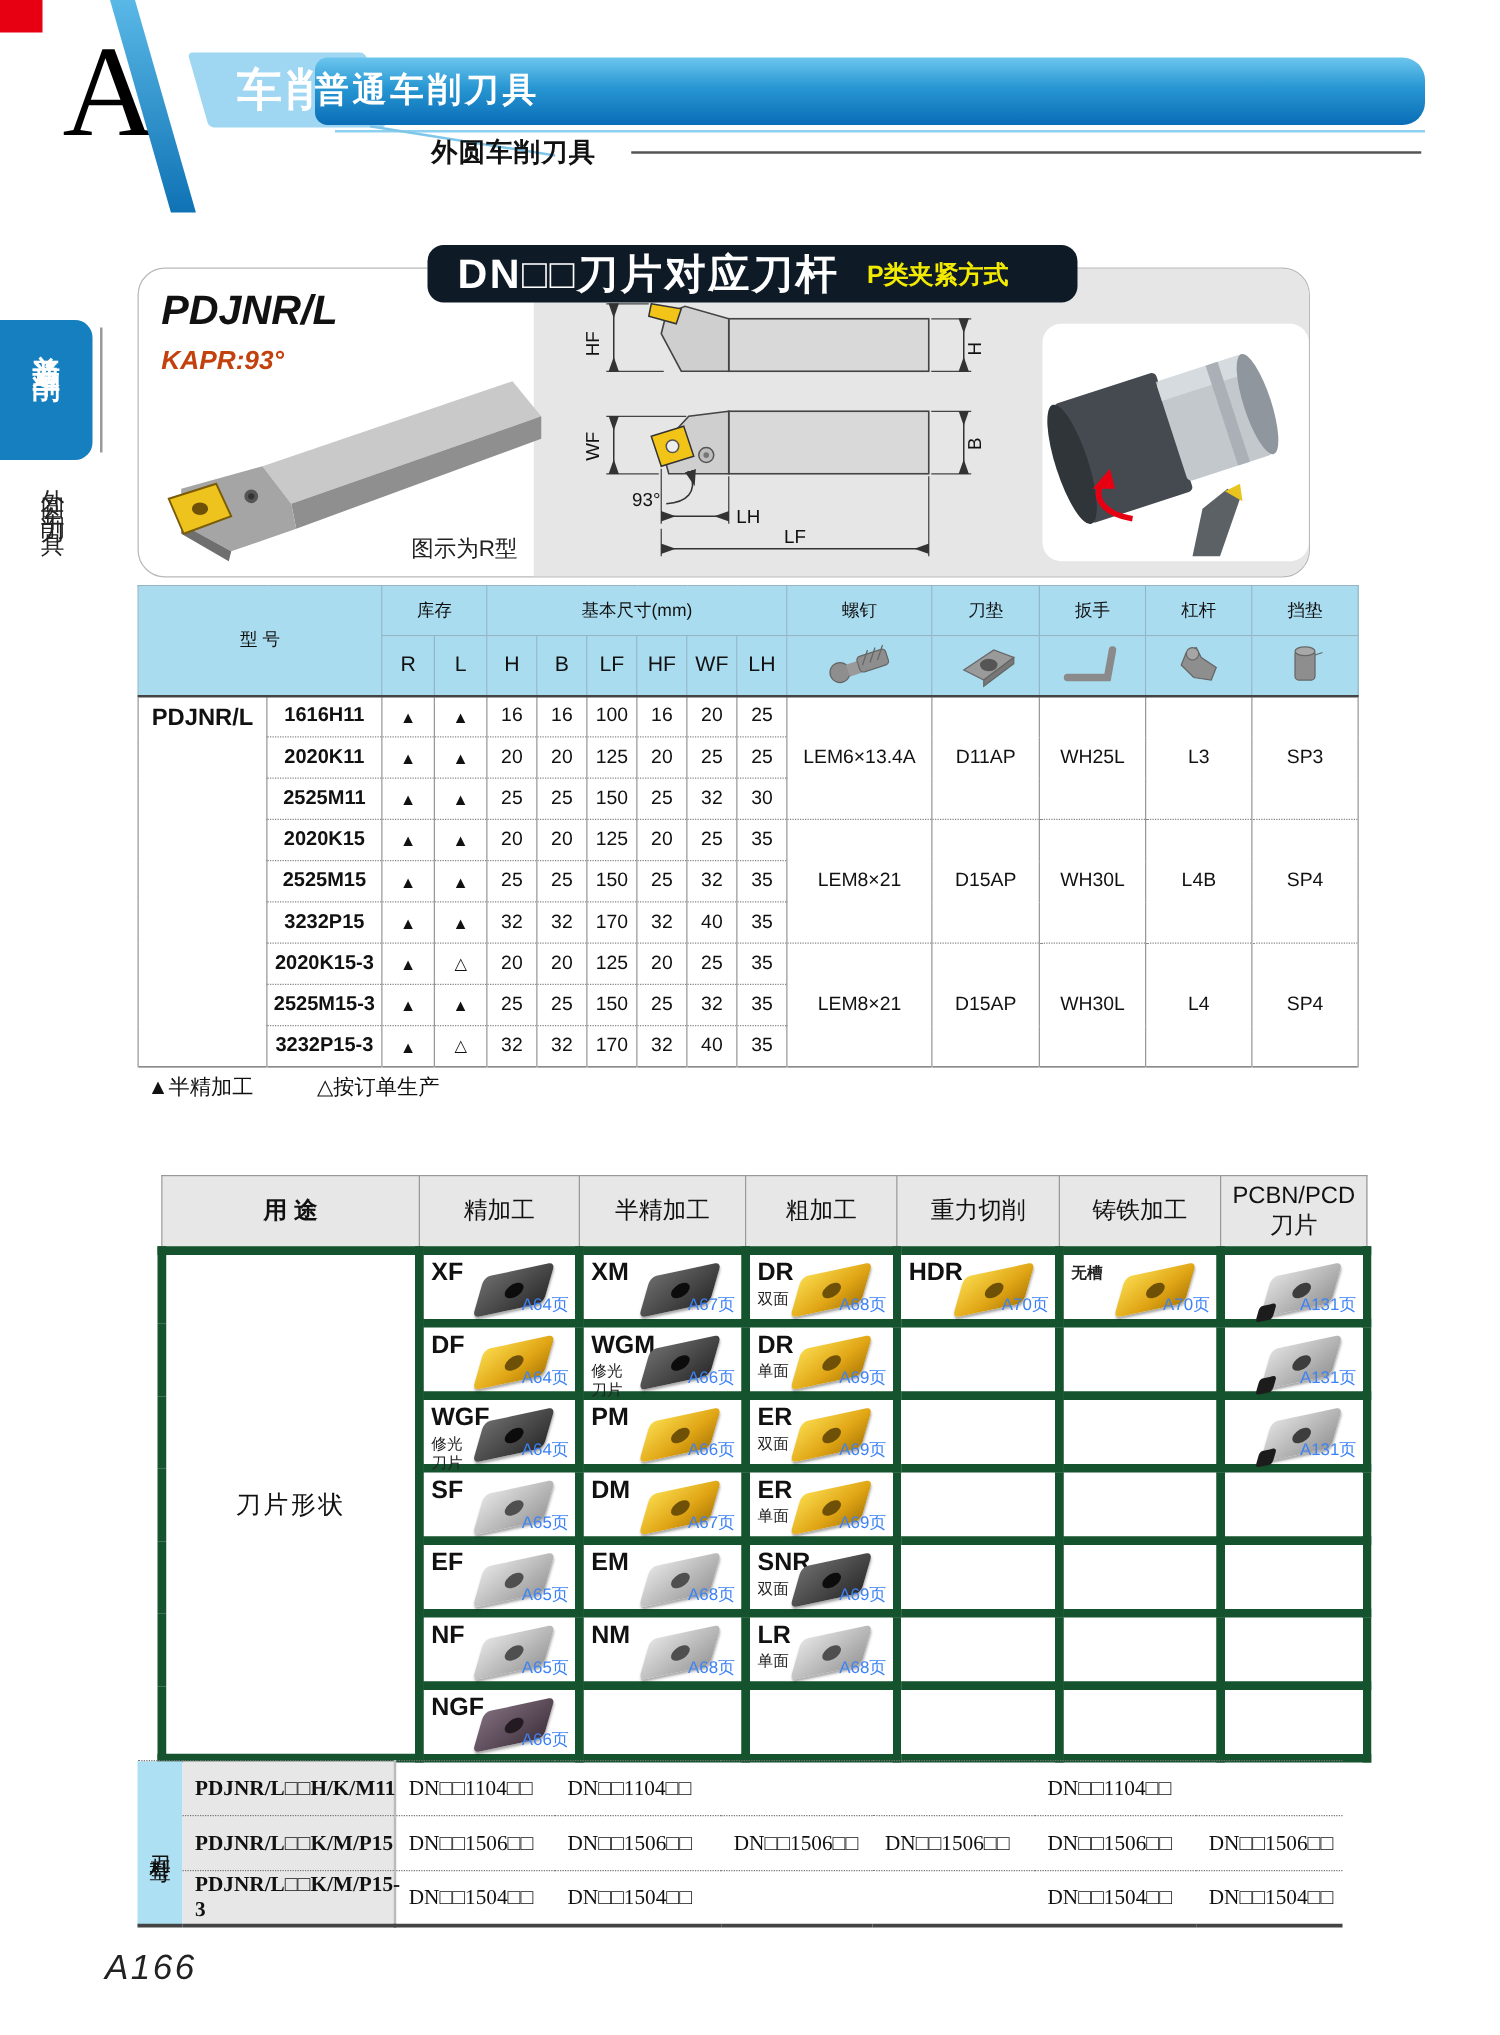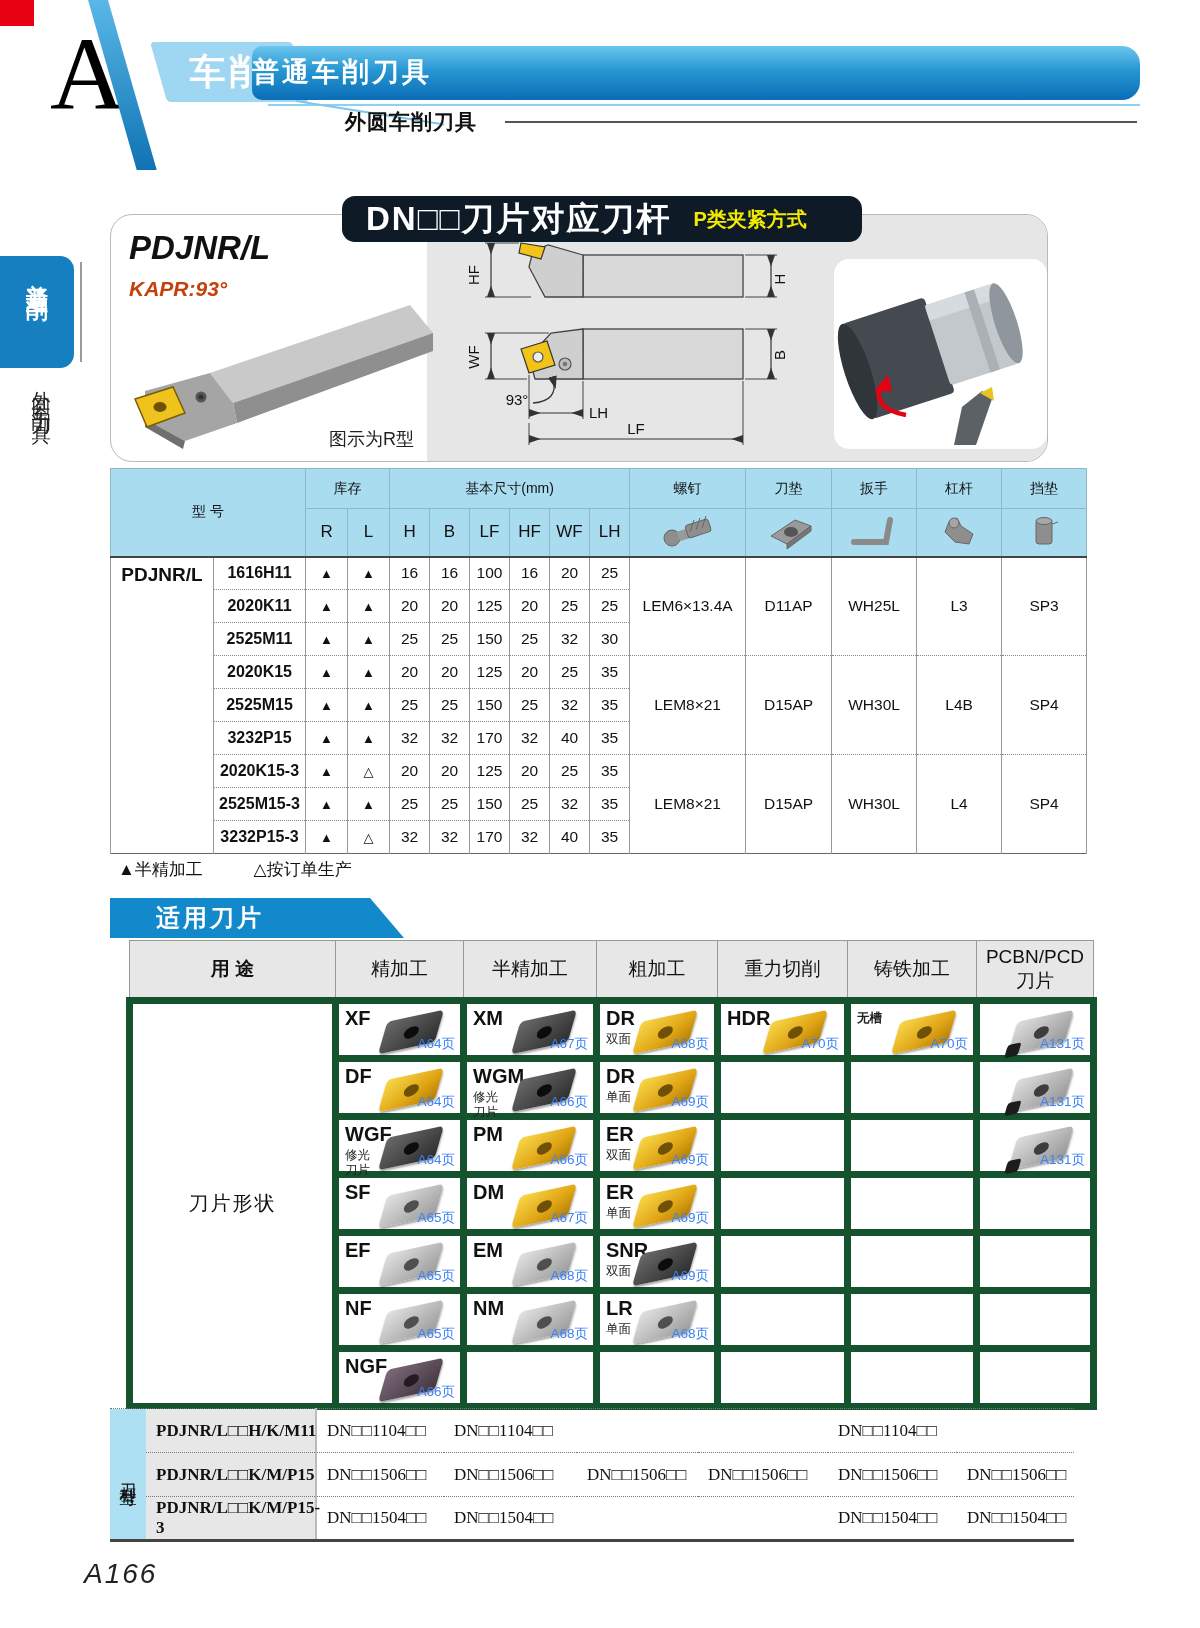--- a/index.html
+++ b/index.html
@@ -425,23 +425,20 @@
           <td class="dim-cell">35</td>
         </tr>
       </tbody>
   </table>
 
   <div class="notes">
     <span>▲半精加工</span>
     <span>△按订单生产</span>
   </div>
 
-  <div class="banner">
-    <span>适用刀片</span>
-  </div>
 
   <table class="ins">
     <colgroup>
       <col style="width:206px">
         <col style="width:128px">
         <col style="width:133px">
         <col style="width:121px">
       <col style="width:130px">
         <col style="width:129px">
         <col style="width:117px">

